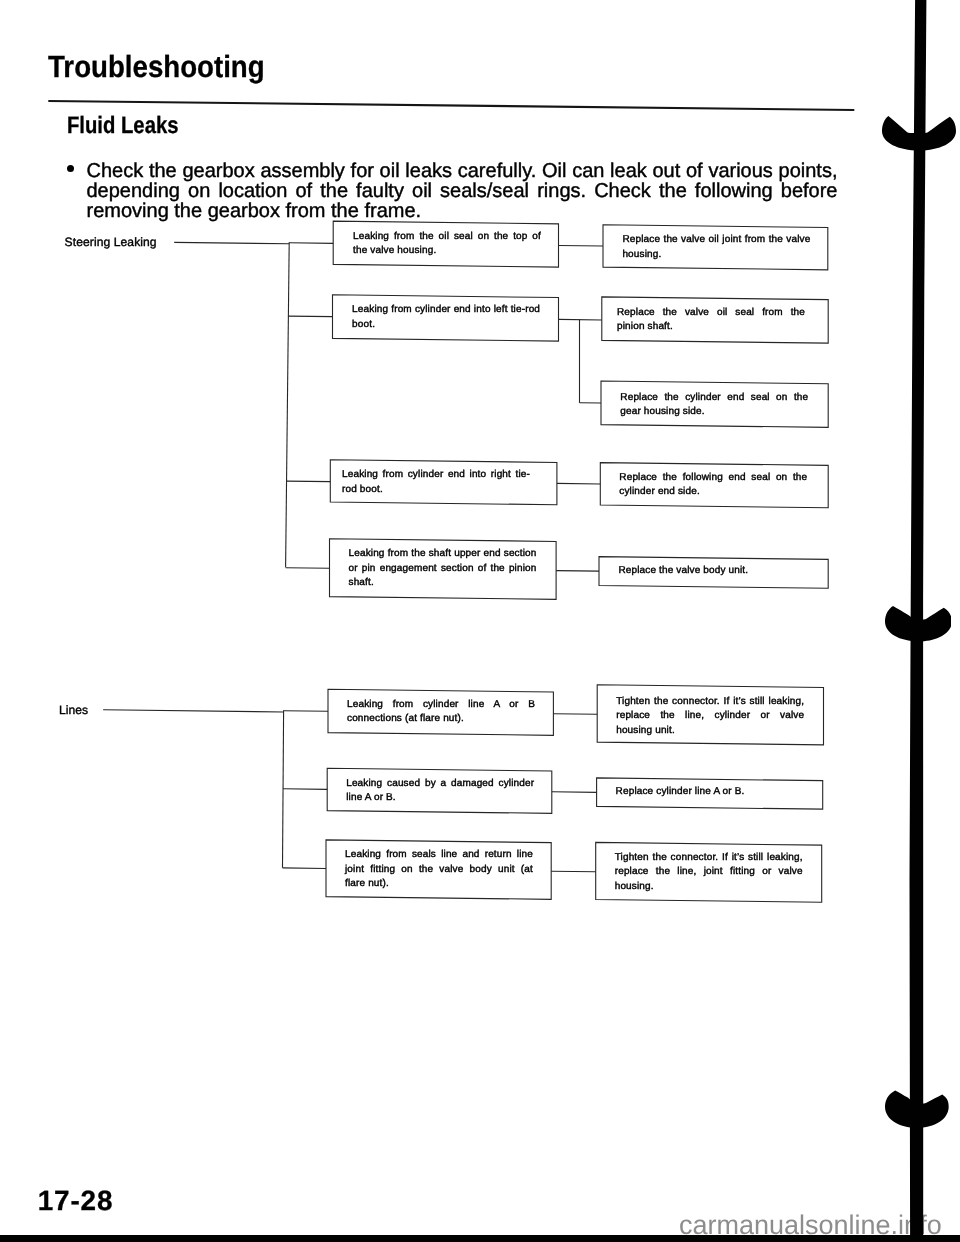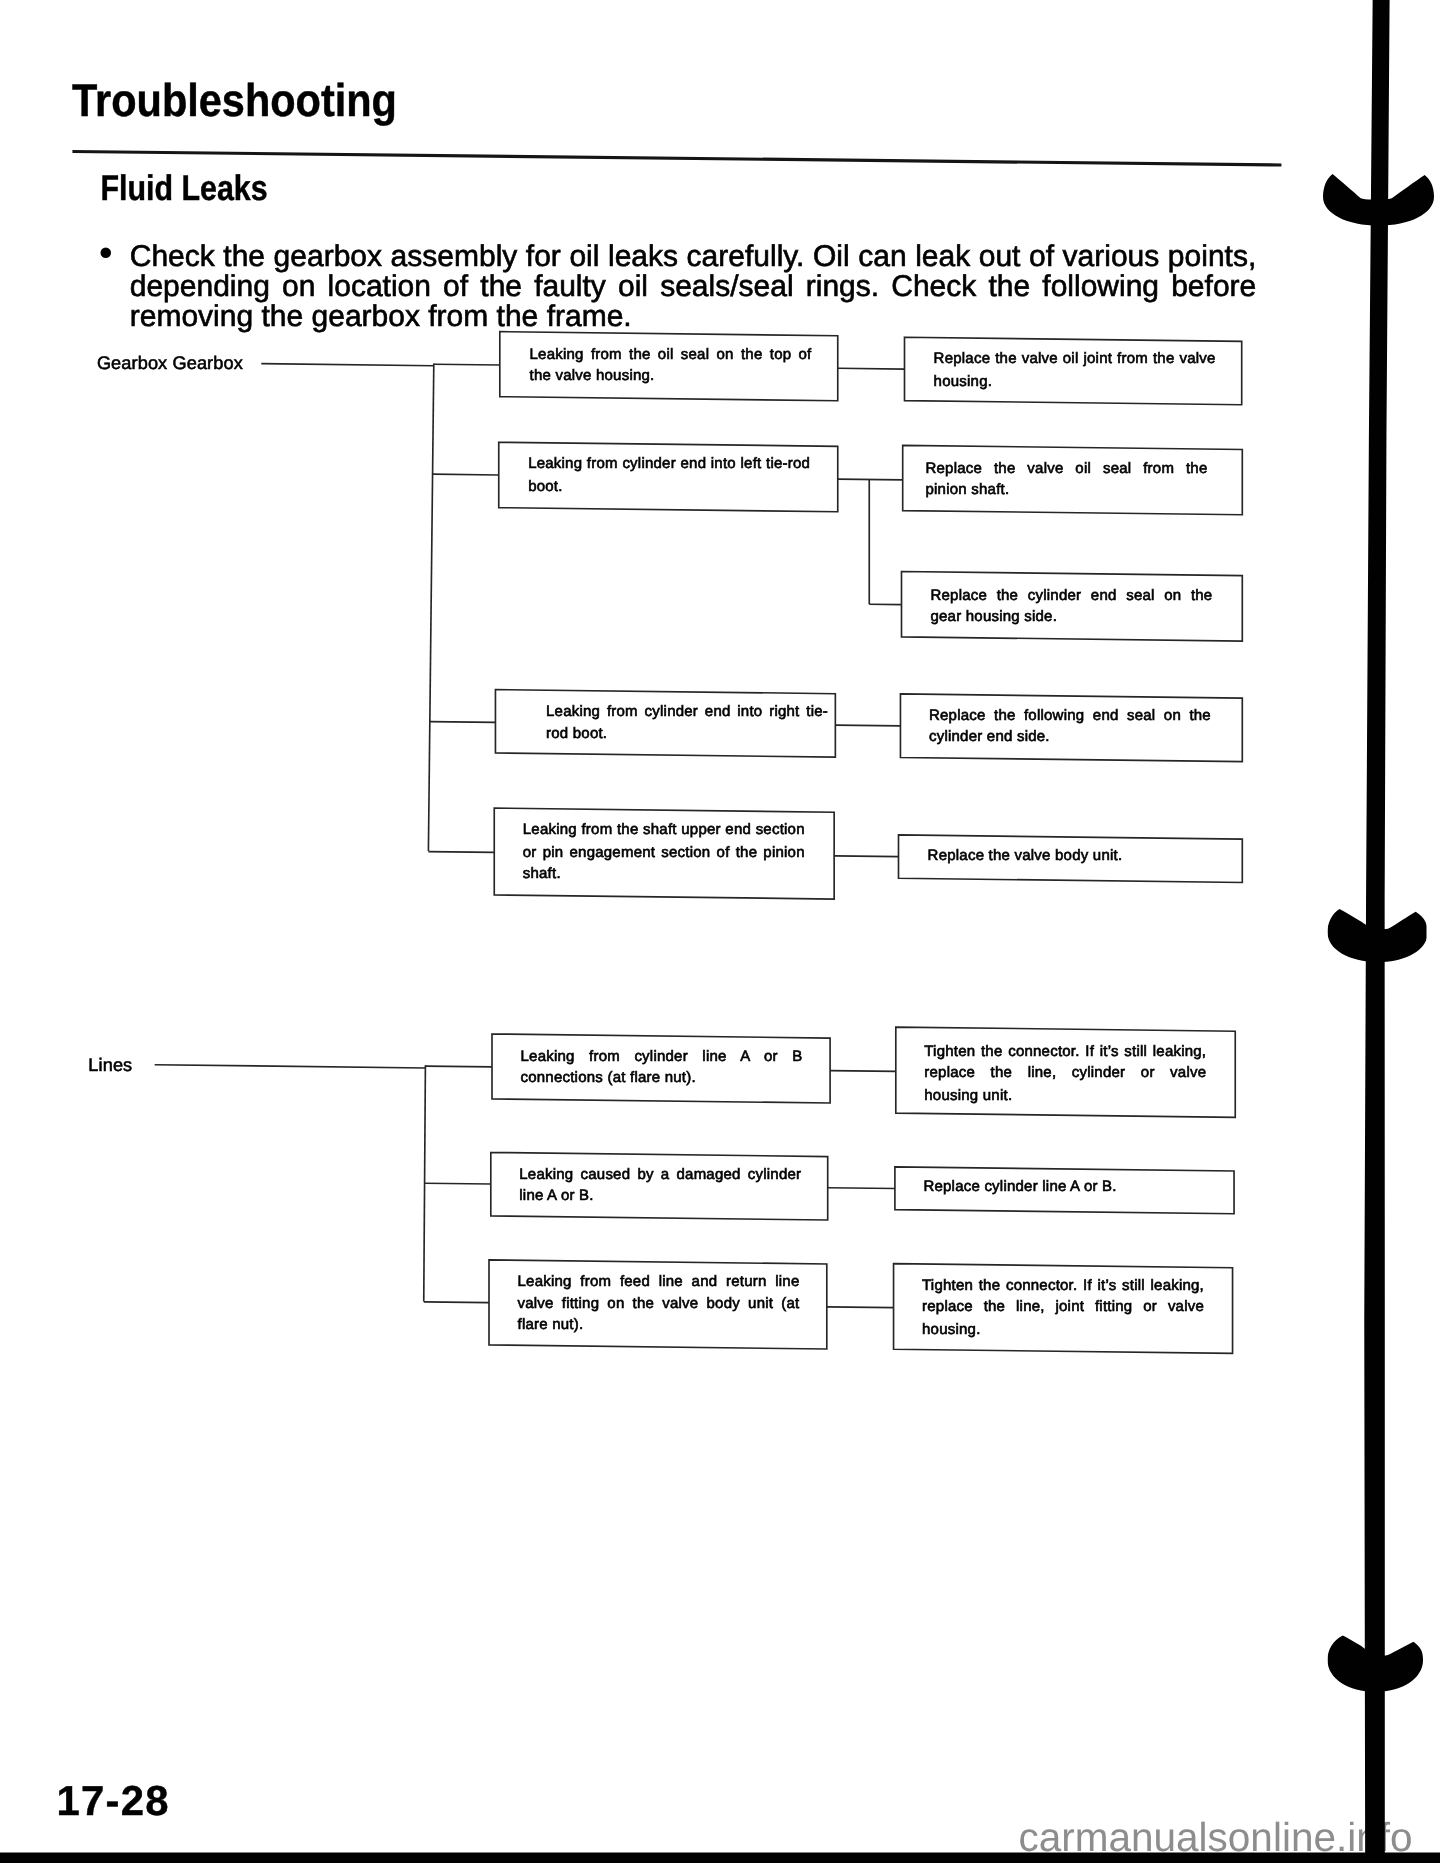--- a/index.html
+++ b/index.html
@@ -93,36 +93,36 @@
         <path d="M 597.2 684.7 L 823.5 687.46 L 823.5 744.86 L 597.2 742.1 Z" fill="none" stroke="#262626" stroke-width="1.1"></path>
         <path d="M 283.05 788.8 L 327.2 789.34" fill="none" stroke="#262626" stroke-width="1.1"></path>
         <path d="M 327.2 768.3 L 551.8 771.04 L 551.8 813.34 L 327.2 810.6 Z" fill="none" stroke="#262626" stroke-width="1.1"></path>
         <path d="M 551.8 791.8 L 596.6 792.35" fill="none" stroke="#262626" stroke-width="1.1"></path>
         <path d="M 596.6 777.9 L 822.7 780.66 L 822.7 809.16 L 596.6 806.4 Z" fill="none" stroke="#262626" stroke-width="1.1"></path>
         <path d="M 282.5 867.9 L 326 868.43" fill="none" stroke="#262626" stroke-width="1.1"></path>
         <path d="M 326 839.9 L 551.2 842.65 L 551.2 899.35 L 326 896.6 Z" fill="none" stroke="#262626" stroke-width="1.1"></path>
         <path d="M 551.2 871.2 L 595.7 871.74" fill="none" stroke="#262626" stroke-width="1.1"></path>
         <path d="M 595.7 842.4 L 821.7 845.16 L 821.7 902.26 L 595.7 899.5 Z" fill="none" stroke="#262626" stroke-width="1.1"></path>
       </svg>
-      <div class="grp" style="left: 64.6px; top: 235.2px;">Gearbox Gearbox</div>
+      <div class="grp" style="left: 64.6px; top: 235.2px;">Steering Leaking</div>
       <div class="ntext" style="left: 353px; top: 229.6px; width: 188px;">Leaking from the oil seal on the top of the valve housing.</div>
       <div class="ntext" style="left: 622.4px; top: 233.3px; width: 188px;">Replace the valve oil joint from the valve housing.</div>
       <div class="ntext" style="left: 352.1px; top: 303.2px; width: 188px;">Leaking from cylinder end into left tie-rod boot.</div>
       <div class="ntext" style="left: 617px; top: 305.5px; width: 188px;">Replace the valve oil seal from the pinion shaft.</div>
       <div class="ntext" style="left: 620.3px; top: 390.8px; width: 188px;">Replace the cylinder end seal on the gear housing side.</div>
-      <div class="ntext" style="left: 364px; top: 468.1px; width: 188px;">Leaking from cylinder end into right tie-rod boot.</div>
+      <div class="ntext" style="left: 342px; top: 468.1px; width: 188px;">Leaking from cylinder end into right tie-rod boot.</div>
       <div class="ntext" style="left: 619.3px; top: 471px; width: 188px;">Replace the following end seal on the cylinder end side.</div>
       <div class="ntext" style="left: 348.5px; top: 547.2px; width: 188px;">Leaking from the shaft upper end sec­tion or pin engagement sec­tion of the pinion shaft.</div>
       <div class="ntext" style="left: 618.4px; top: 564px; width: 188px;">Replace the valve body unit.</div>
       <div class="grp" style="left: 58.9px; top: 703.3px;">Lines</div>
       <div class="ntext" style="left: 347px; top: 697.7px; width: 188px;">Leaking from cylinder line A or B connections (at flare nut).</div>
       <div class="ntext" style="left: 616.2px; top: 694.7px; width: 188px;">Tighten the connector. If it’s still leaking, replace the line, cylinder or valve housing unit.</div>
       <div class="ntext" style="left: 346.2px; top: 776.7px; width: 188px;">Leaking caused by a damaged cylinder line A or B.</div>
       <div class="ntext" style="left: 615.6px; top: 785.2px; width: 188px;">Replace cylinder line A or B.</div>
-      <div class="ntext" style="left: 345px; top: 848.3px; width: 188px;">Leaking from feed line and return line valve fitting on the valve body unit (at flare nut).</div>
+      <div class="ntext" style="left: 345px; top: 848.3px; width: 188px;">Leaking from seals line and return line joint fitting on the valve body unit (at flare nut).</div>
       <div class="ntext" style="left: 614.7px; top: 850.9px; width: 188px;">Tighten the connector. If it’s still leaking, replace the line, joint fit­ting or valve housing.</div>
     </div>
 
   <div class="abs" id="page-number">17-28</div>
 
   <div class="abs" id="watermark">carmanualsonline.info</div>
 
   <svg class="abs" id="spine" viewBox="0 0 960 1242" width="960" height="1242">
     <path d="M 915.1 0 L 912.6 290 L 910.7 600 L 909.5 880 L 910.1 1236
              L 923.2 1236 L 923.2 880 L 923.1 600 L 924.3 290 L 926.4 0 Z" fill="#000"></path>

